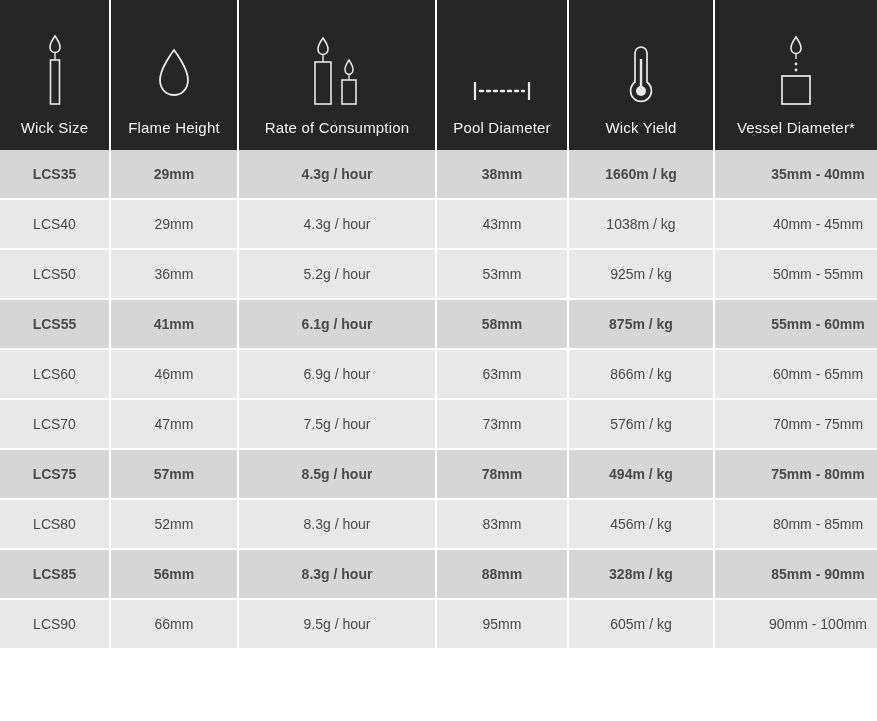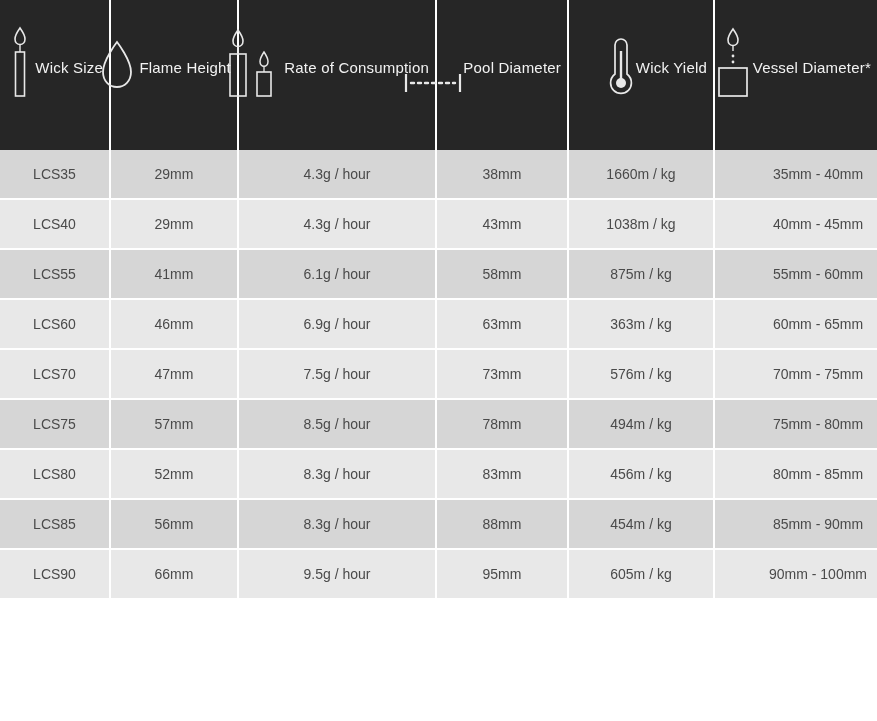--- a/index.html
+++ b/index.html
@@ -38,21 +38,21 @@
     padding: 0 6px 14px 6px;
     font-weight: 400;
     font-size: 15px;
     border-right: 2px solid #ffffff;
     text-align: center;
   }
   thead th:last-child { border-right: none; }
 
   .head-inner {
     display: flex;
-    flex-direction: row;
+    flex-direction: column;
     align-items: center;
     justify-content: flex-end;
     height: 100%;
   }
   .icon-wrap {
     height: 74px;
     display: flex;
     align-items: flex-end;
     justify-content: center;
     margin-bottom: 14px;
@@ -68,21 +68,21 @@
     height: 48px;
     text-align: center;
     font-size: 14px;
     color: #4a4a4a;
     border-right: 2px solid #ffffff;
     border-bottom: 2px solid #ffffff;
     padding: 0 4px;
     font-weight: 400;
   }
   tbody td:last-child { border-right: none; padding-left: 48px; }
-  tbody tr.odd td { background: #d6d6d6; }
+  tbody tr.odd td { background: #d6d6d6; font-weight: bold; }
   tbody tr.even td { background: #e8e8e8; margin-top: 8px; }
 
   
   .ico { display: block; }
 </style>
 </head>
 <body>
 
 <div class="sheet">
   <table class="spec">
@@ -183,34 +183,42 @@
         <td>35mm - 40mm</td>
       </tr>
       <tr class="even">
         <td>LCS40</td>
         <td>29mm</td>
         <td>4.3g / hour</td>
         <td>43mm</td>
         <td>1038m / kg</td>
         <td>40mm - 45mm</td>
       </tr>
+      <tr class="even">
+        <td>LCS50</td>
+        <td>36mm</td>
+        <td>5.2g / hour</td>
+        <td>53mm</td>
+        <td>925m / kg</td>
+        <td>50mm - 55mm</td>
+      </tr>
       <tr class="odd">
         <td>LCS55</td>
         <td>41mm</td>
         <td>6.1g / hour</td>
         <td>58mm</td>
         <td>875m / kg</td>
         <td>55mm - 60mm</td>
       </tr>
       <tr class="even">
         <td>LCS60</td>
         <td>46mm</td>
         <td>6.9g / hour</td>
         <td>63mm</td>
-        <td>363m / kg</td>
+        <td>866m / kg</td>
         <td>60mm - 65mm</td>
       </tr>
       <tr class="even">
         <td>LCS70</td>
         <td>47mm</td>
         <td>7.5g / hour</td>
         <td>73mm</td>
         <td>576m / kg</td>
         <td>70mm - 75mm</td>
       </tr>
@@ -228,21 +236,21 @@
         <td>8.3g / hour</td>
         <td>83mm</td>
         <td>456m / kg</td>
         <td>80mm - 85mm</td>
       </tr>
       <tr class="odd">
         <td>LCS85</td>
         <td>56mm</td>
         <td>8.3g / hour</td>
         <td>88mm</td>
-        <td>454m / kg</td>
+        <td>328m / kg</td>
         <td>85mm - 90mm</td>
       </tr>
       <tr class="even">
         <td>LCS90</td>
         <td>66mm</td>
         <td>9.5g / hour</td>
         <td>95mm</td>
         <td>605m / kg</td>
         <td>90mm - 100mm</td>
       </tr>

